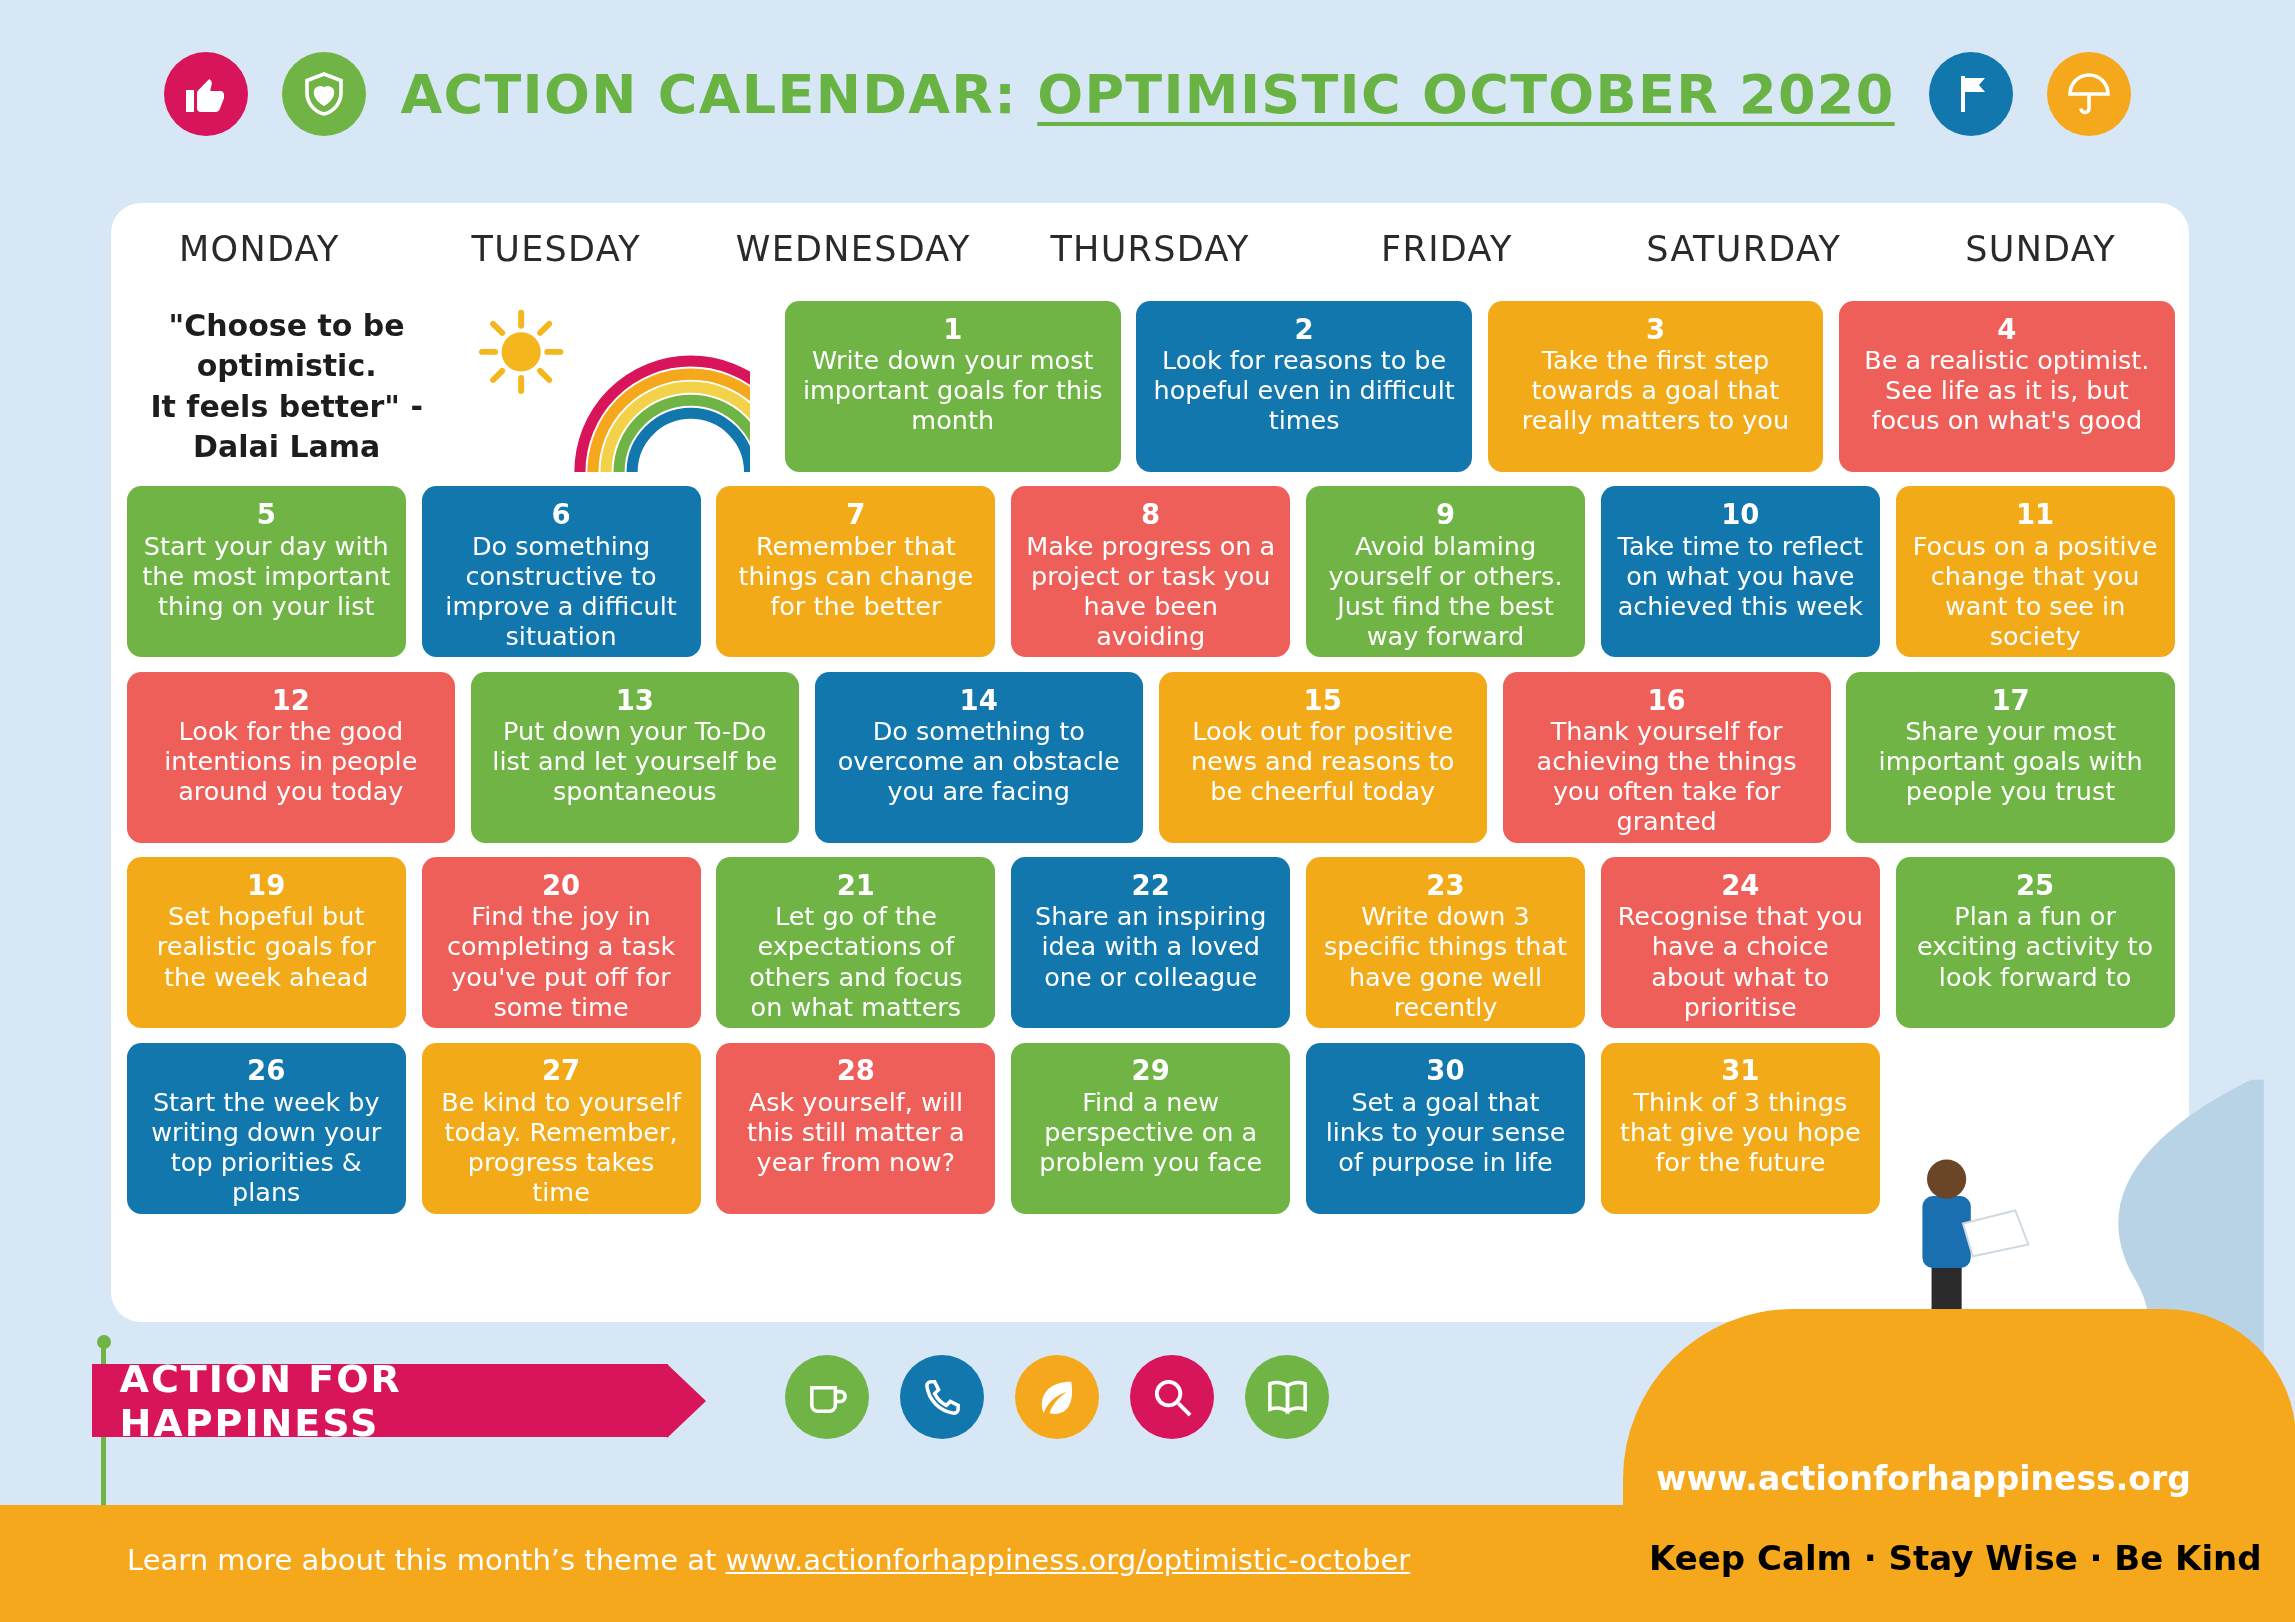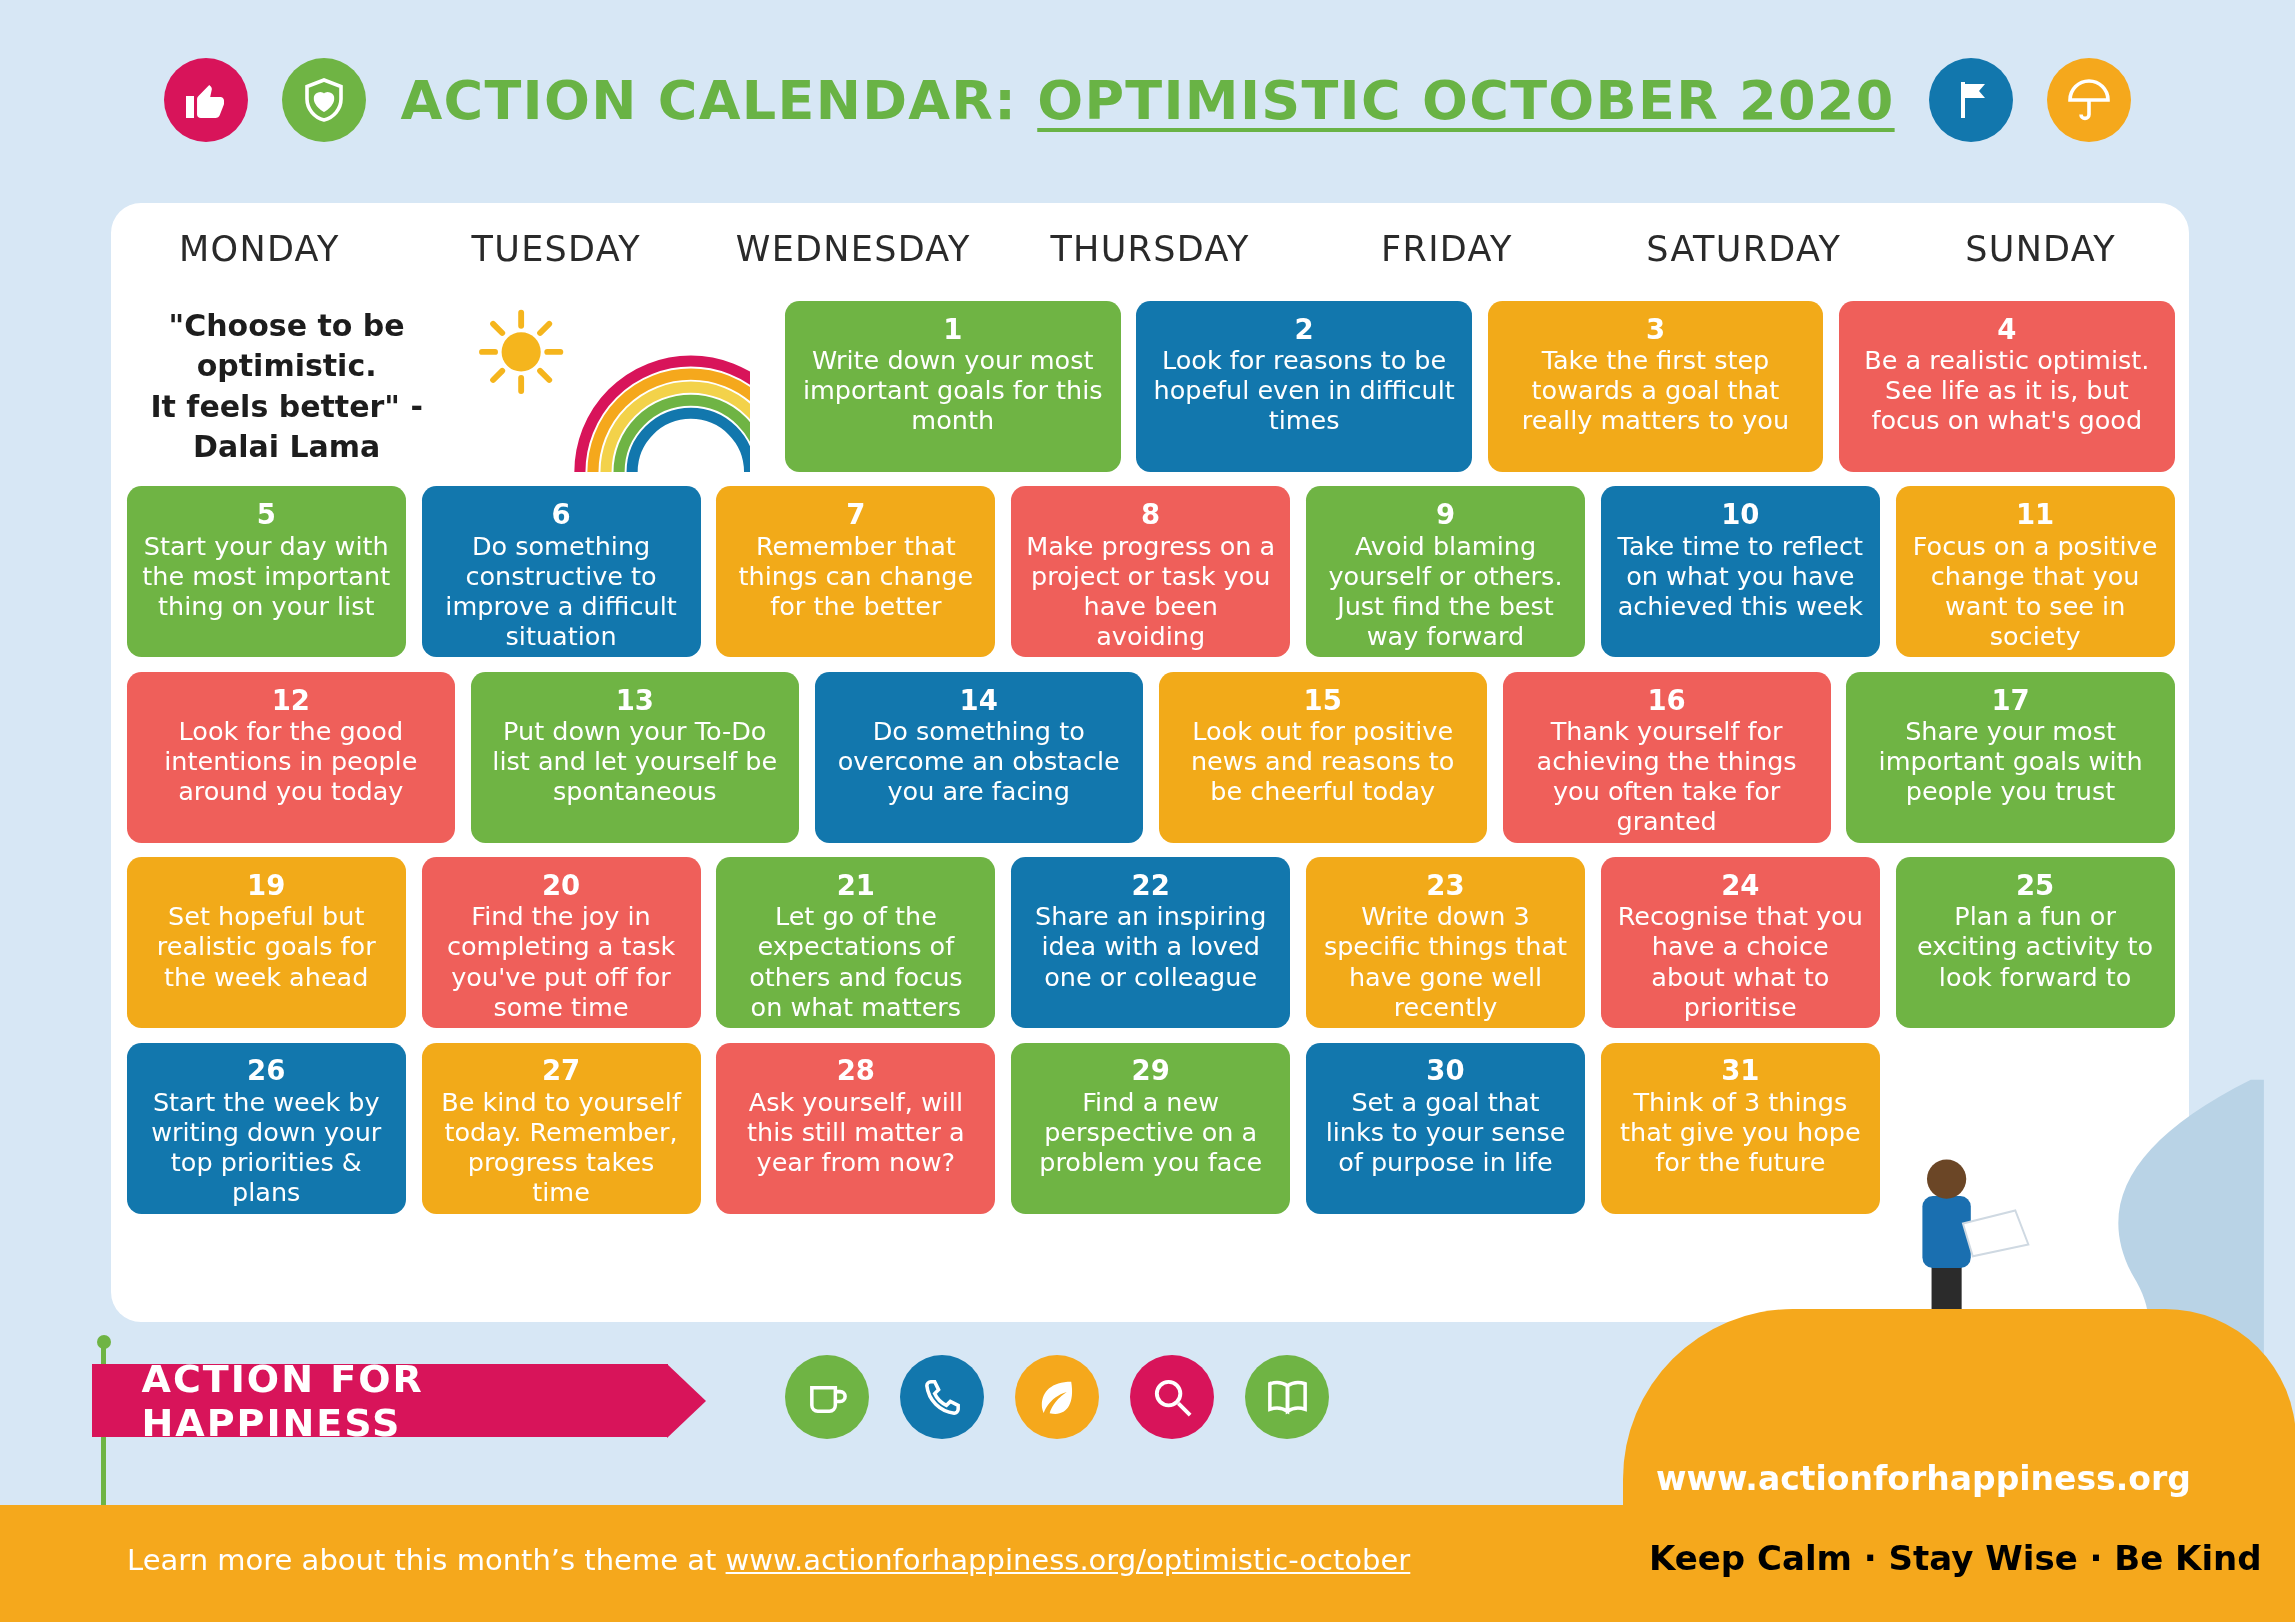--- a/index.html
+++ b/index.html
@@ -7,21 +7,21 @@
     width:2295px;height:1623px;
     background:#d7e7f5;
     font-family:"DejaVu Sans", sans-serif;
     overflow:hidden;
     position:relative;
   }
   .page{position:relative;width:2295px;height:1623px;}
 
   
   .header{
-    position:absolute;left:0;top:41px;width:2295px;height:118px;
+    position:absolute;left:0;top:35px;width:2295px;height:118px;
     display:flex;align-items:center;justify-content:center;gap:34px;
   }
   .badge{width:84px;height:84px;border-radius:50%;display:flex;align-items:center;justify-content:center;flex:0 0 auto;}
   .badge svg{width:48px;height:48px;}
   .title{
     font-size:54px;letter-spacing:1.3px;color:#69b345;font-weight:bold;
     font-family:"DejaVu Sans", sans-serif;white-space:nowrap;
   }
   .title .underl{ text-decoration:underline; text-decoration-thickness:3.9px; text-underline-offset:9.2px;}
 
@@ -64,21 +64,21 @@
   
   .deco{flex:1 1 0;height:171px;position:relative;}
   .deco svg{position:absolute;left:0;top:0;}
 
   
   .afh-banner{
     position:absolute;left:92px;top:1364px;width:576px;height:73px;
     background:#d8145a;display:flex;align-items:center;
   }
   .afh-banner .label{
-    color:#fff;font-size:38px;letter-spacing:2px;font-weight:bold;padding-left:27.5px;margin-left:22px;
+    color:#fff;font-size:38px;letter-spacing:2px;font-weight:bold;padding-left:27.5px;
   }
   .afh-arrow{
     position:absolute;left:667px;top:1364px;width:0;height:0;
     border-top:37px solid transparent;border-bottom:37px solid transparent;
     border-left:39px solid #d8145a;
   }
   .afh-dot{position:absolute;left:97px;top:1335px;width:14.4px;height:14.4px;border-radius:50%;background:#6fb444;}
   .afh-tick{position:absolute;left:101px;top:1348px;width:5.2px;height:170px;background:#6fb444;}
 
   .icon-row{position:absolute;left:785px;top:1355px;display:flex;gap:31px;}

